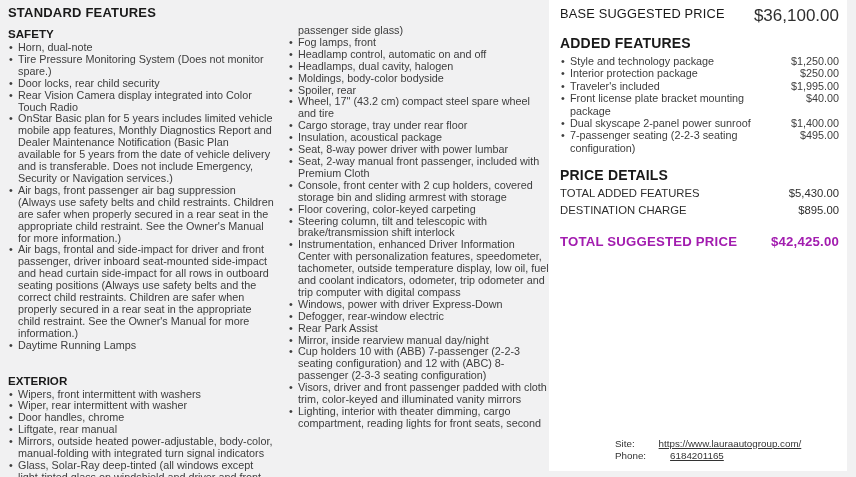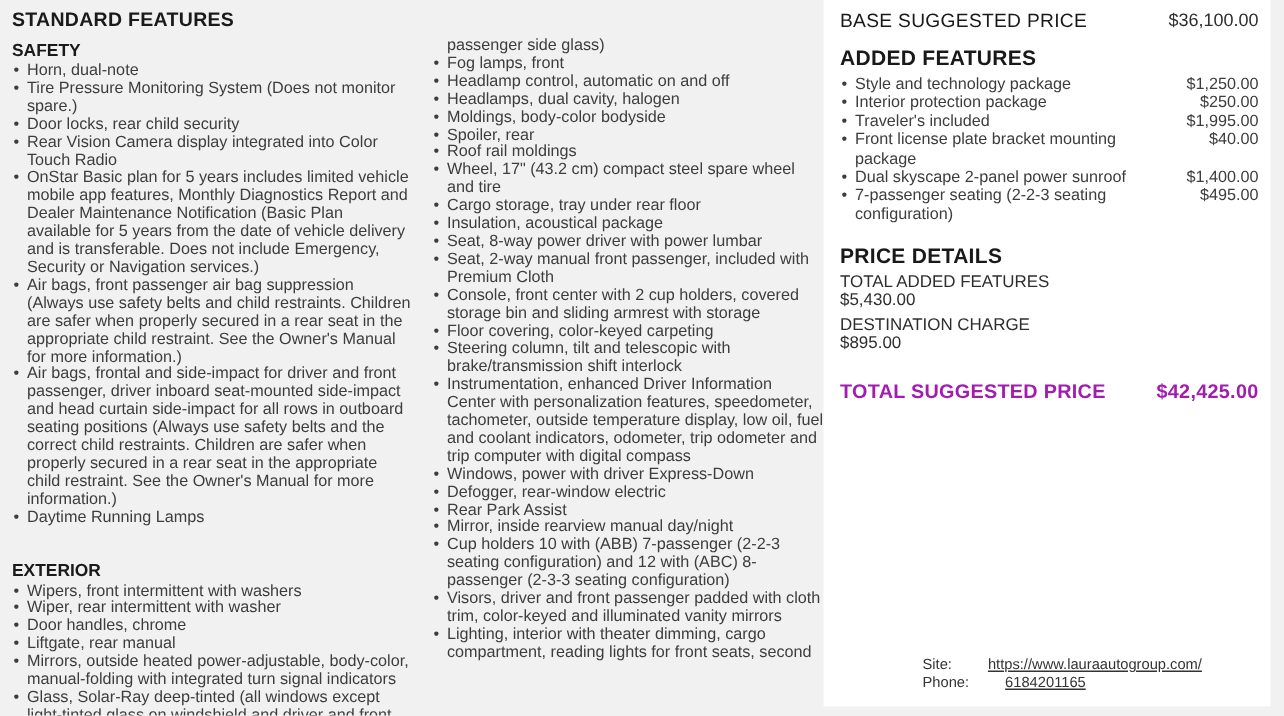--- a/index.html
+++ b/index.html
@@ -31,36 +31,36 @@
   }
   .item::before { content:"\2022"; position:absolute; left:1px; top:0; color:#3d3d3d; }
   .item.cont::before { content:""; }
   
   .panel {
     position:absolute; left:549px; top:0; width:298px; height:471px;
     background:#ffffff; box-sizing:border-box; padding:4px 8px 0 11px;
   }
   .base-row { display:flex; justify-content:space-between; align-items:flex-start; padding-top:2px; }
   .base-row .label { font-size:12.8px; font-weight:normal; color:#191919; letter-spacing:.2px; }
-  .base-row .price { font-size:12px; color:#2e2e2e; }
+  .base-row .price { font-size:17px; color:#2e2e2e; }
   .panel-heading {
     font-size:14px; font-weight:bold; color:#191919; letter-spacing:.2px;
     margin-top:9px; margin-bottom:4px;
   }
   .feat-row {
     display:flex; justify-content:space-between; align-items:flex-start;
     font-size:10.8px; line-height:12.4px; color:#3d3d3d;
   }
   .feat-label { position:relative; padding-left:10px; max-width:196px; }
   .feat-label::before { content:"\2022"; position:absolute; left:1px; top:0; }
   .feat-price { white-space:nowrap; color:#3d3d3d; }
   .pd-heading { margin-top:13px; margin-bottom:1px; }
   .detail-row {
     display:flex; justify-content:space-between;
-    font-size:11.3px; color:#2e2e2e; padding:2.5px 0;flex-direction:column;
+    font-size:11.3px; color:#2e2e2e; padding:2.5px 0;
   }
   .total-row {
     display:flex; justify-content:space-between; align-items:baseline;
     font-size:13.2px; font-weight:bold; color:#a21caf; margin-top:16px; letter-spacing:.2px;
   }
   .contact {
     position:absolute; left:66px; top:438px;
     font-size:9.8px; line-height:11.5px; color:#333;
   }
   .contact a { color:#333; text-decoration:underline; cursor:pointer;margin-left:24px; }
@@ -88,21 +88,20 @@
       <div class="item">Mirrors, outside heated power-adjustable, body-color, manual-folding with integrated turn signal indicators</div>
       <div class="item">Glass, Solar-Ray deep-tinted (all windows except light-tinted glass on windshield and driver and front</div>
     </div>
   <div class="col col2" id="col2">
       <div class="item cont">passenger side glass)</div>
       <div class="item">Fog lamps, front</div>
       <div class="item">Headlamp control, automatic on and off</div>
       <div class="item">Headlamps, dual cavity, halogen</div>
       <div class="item">Moldings, body-color bodyside</div>
       <div class="item">Spoiler, rear</div>
-      <div class="item">Roof rail moldings</div>
       <div class="item">Wheel, 17" (43.2 cm) compact steel spare wheel and tire</div>
       <div class="item">Cargo storage, tray under rear floor</div>
       <div class="item">Insulation, acoustical package</div>
       <div class="item">Seat, 8-way power driver with power lumbar</div>
       <div class="item">Seat, 2-way manual front passenger, included with Premium Cloth</div>
       <div class="item">Console, front center with 2 cup holders, covered storage bin and sliding armrest with storage</div>
       <div class="item">Floor covering, color-keyed carpeting</div>
       <div class="item">Steering column, tilt and telescopic with brake/transmission shift interlock</div>
       <div class="item">Instrumentation, enhanced Driver Information Center with personalization features, speedometer, tachometer, outside temperature display, low oil, fuel and coolant indicators, odometer, trip odometer and trip computer with digital compass</div>
       <div class="item">Windows, power with driver Express-Down</div>

